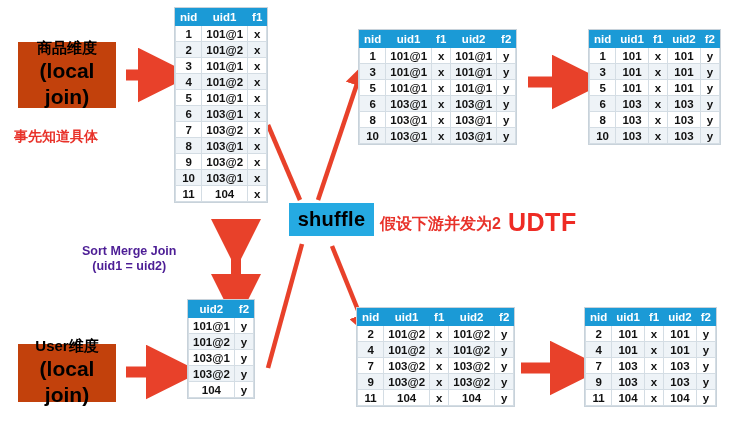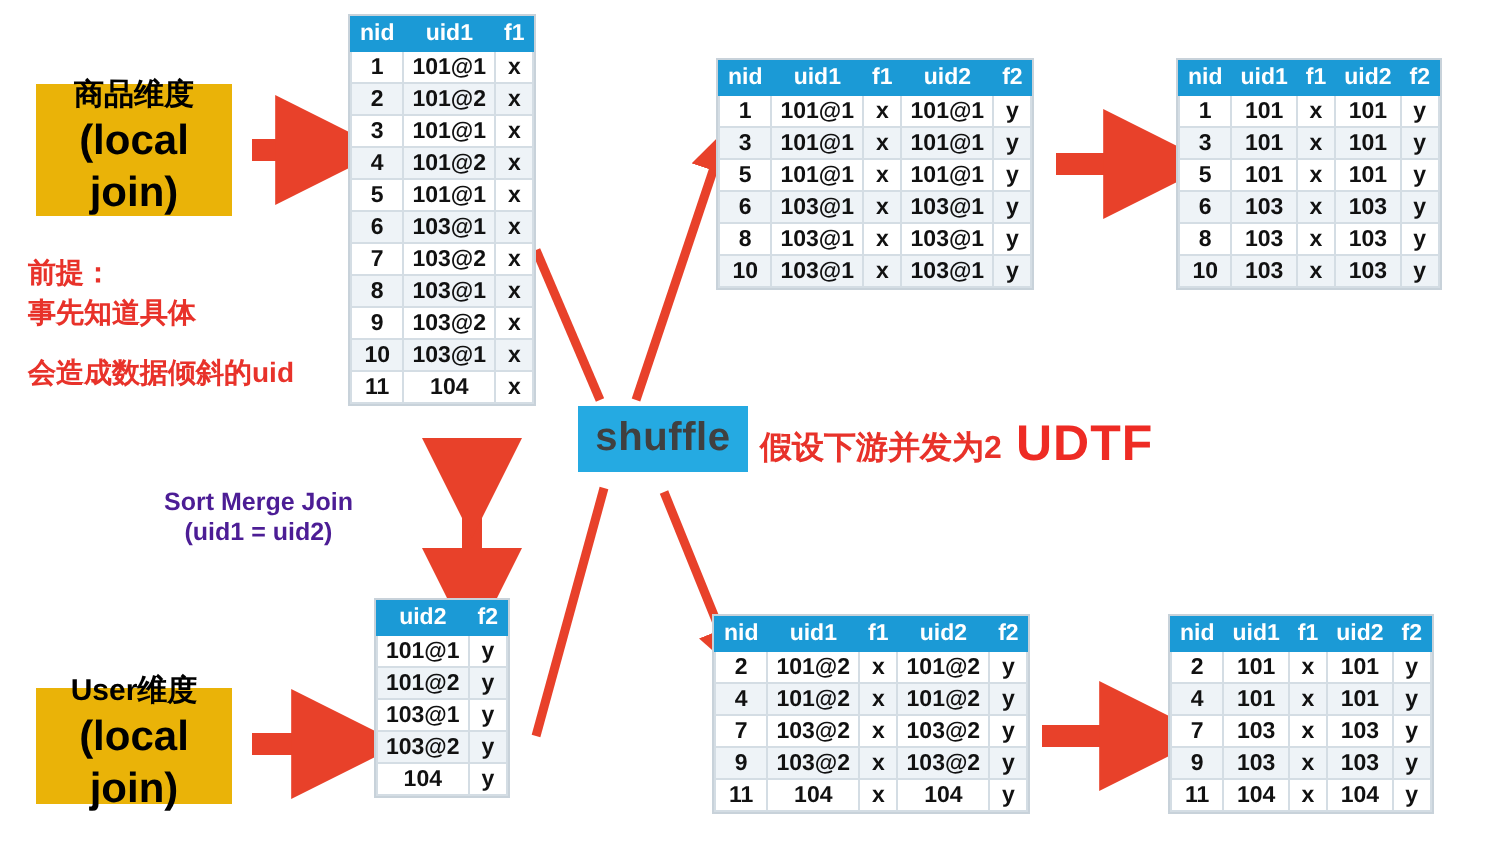--- a/index.html
+++ b/index.html
@@ -6,31 +6,31 @@
   body{
     width:747px;height:427px;background:#ffffff;
     font-family:"Liberation Sans","DejaVu Sans",sans-serif;
     position:relative;overflow:hidden;
   }
   .stage{position:absolute;left:0;top:0;width:747px;height:427px;}
   .abs{position:absolute;}
 
   
   .blue-box{
-    background:#eab308;
+    background:#c2410c;
     display:flex;flex-direction:column;align-items:center;justify-content:center;
     color:#000;font-weight:700;line-height:1.25;text-align:center;
   }
   .blue-box .l1{font-size:15px;}
   .blue-box .l2{font-size:21px;}
 
   .shuffle-box{
     background:#25AAE2;
     display:flex;align-items:center;justify-content:center;
-    color:#404040;font-weight:700;font-size:20px;letter-spacing:.3px;
+    color:#000000;font-weight:700;font-size:20px;letter-spacing:.3px;
   }
 
   
   .red-note{color:#E8322A;font-weight:700;font-size:14px;line-height:20px;white-space:nowrap;}
   .red-note-sm{color:#E8322A;font-weight:700;font-size:16px;white-space:nowrap;}
   .udtf{color:#EE2B24;font-weight:700;font-size:25px;letter-spacing:.5px;text-align:right;}
   .smj{color:#4c1d95;font-weight:700;font-size:12.5px;text-align:center;line-height:15px;white-space:nowrap;}
 
   
   table.grid{
@@ -108,23 +108,21 @@
     <div class="l1">商品维度</div>
     <div class="l2">(local join)</div>
   </div>
 
   <div class="abs blue-box" style="left:18px;top:344px;width:98px;height:58px;">
     <div class="l1">User维度</div>
     <div class="l2">(local join)</div>
   </div>
 
   <div class="abs" style="left:14px;top:126px;">
-    <div class="red-note">前提：</div>
     <div class="red-note" style="">事先知道具体</div>
-    <div class="red-note" style="margin-top:10px">会造成数据倾斜的uid</div>
   </div>
 
   <div class="abs smj" style="left:82px;top:244px;">
     <div>Sort Merge Join</div>
     <div>(uid1 = uid2)</div>
   </div>
 
   <div class="abs shuffle-box" style="left:289px;top:203px;width:85px;height:33px;">
     <span>shuffle</span>
   </div>

